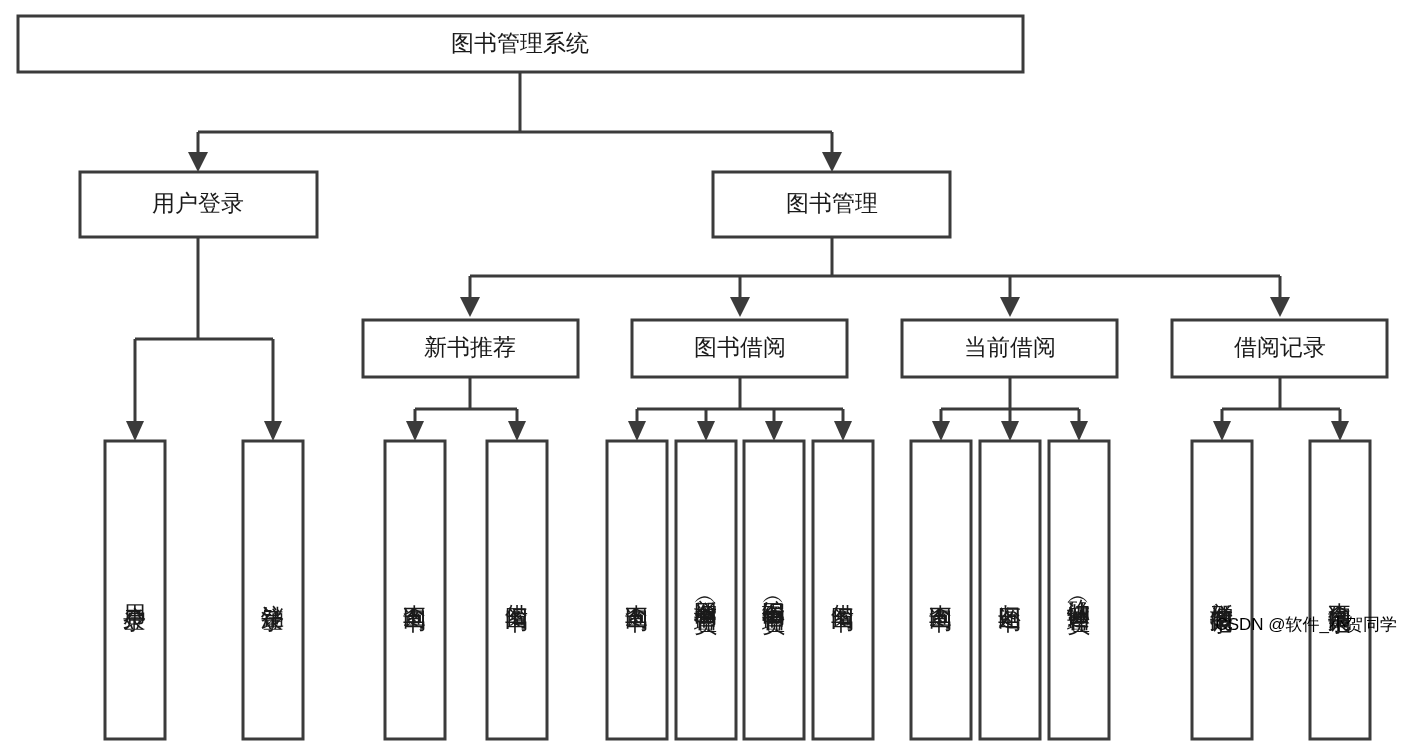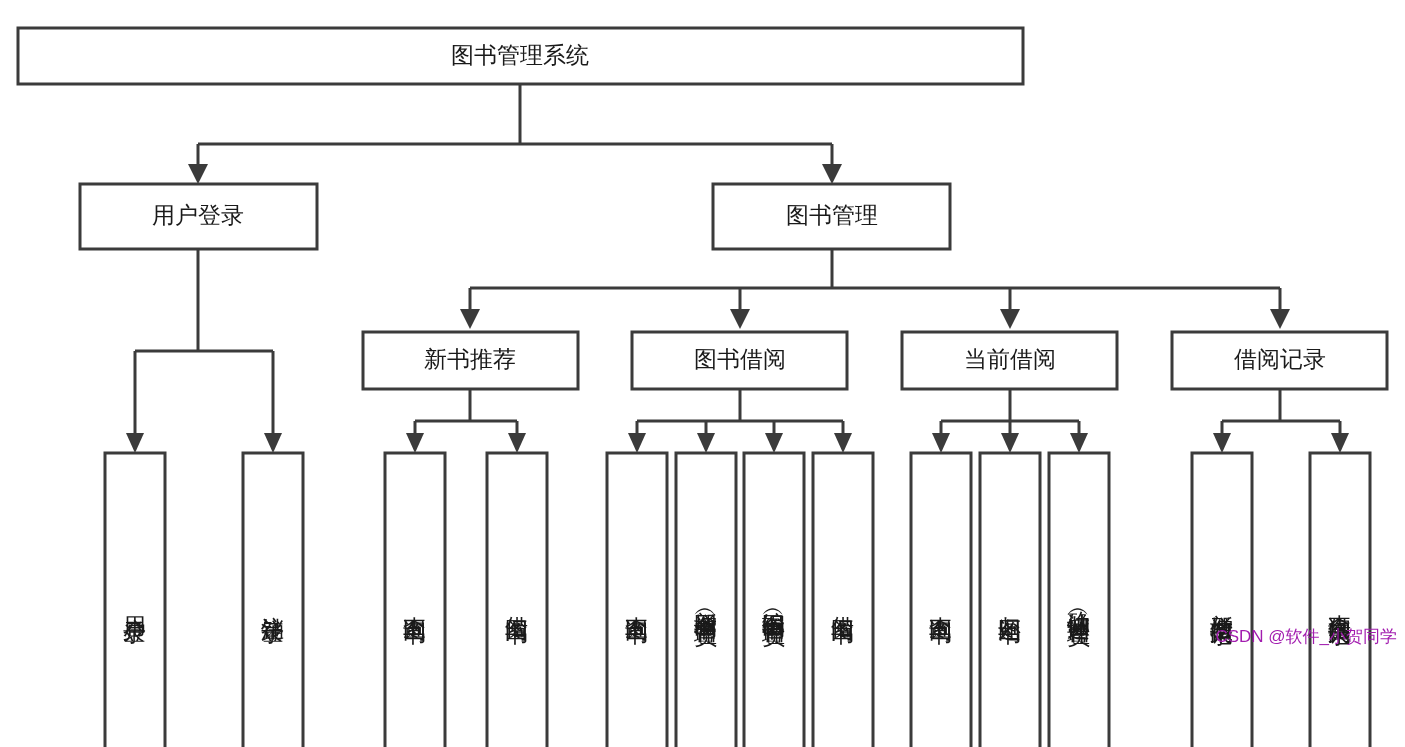--- a/index.html
+++ b/index.html
@@ -9,21 +9,21 @@
   }
   body {
     width: 1405px;
     height: 747px;
     font-family: "Liberation Sans", "DejaVu Sans", sans-serif;
     overflow: hidden;
     position: relative;
   }
   #diagram-root {
     position: absolute;
-    left: 0; top: 16px;
+    left: 0; top: 4px;
     width: 1405px;
     height: 636px;
   }
   svg.flow {
     display: block;
     width: 1405px;
     height: 747px;
   }
   .box-rect {
     fill: #ffffff;
@@ -56,21 +56,21 @@
     letter-spacing: 2px;
     text-anchor: middle;
     dominant-baseline: central;
   }
   .watermark-text {
     position: absolute;
     right: 8px;
     bottom: 4px;
     font-family: "Liberation Sans", "DejaVu Sans", sans-serif;
     font-size: 17px;
-    color: #a21caf;
+    color: #000000;
     white-space: nowrap;
     user-select: none;
   }
 </style>
 </head>
 <body>
 
 <div id="diagram-root">
   <svg class="flow" viewBox="0 0 1405 747" xmlns="http://www.w3.org/2000/svg">
 

